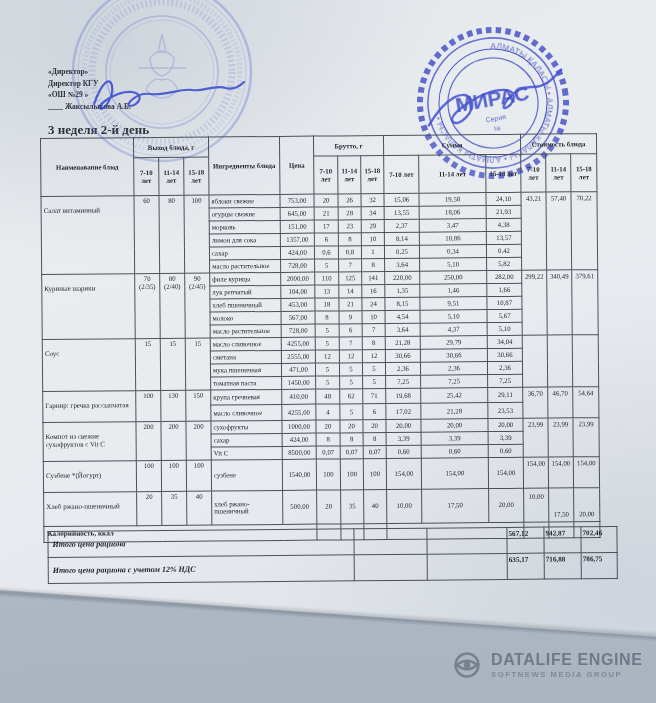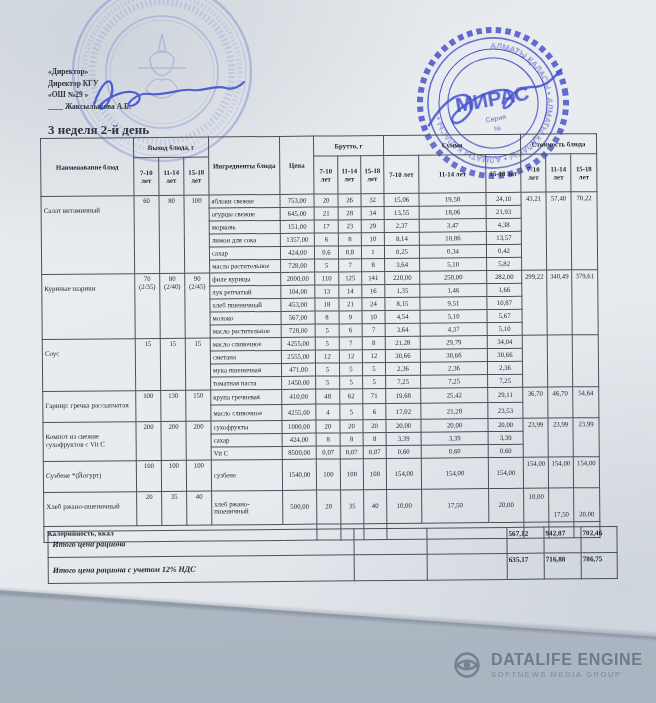--- a/index.html
+++ b/index.html
@@ -61,21 +61,21 @@
   
   .ink{position:absolute;pointer-events:none;}
   .stamp-school{left:62px;top:-28px;opacity:.62;}
   .stamp-miras{left:408px;top:18px;opacity:.88;transform:rotate(-10deg);}
   .sig-left{left:88px;top:62px;}
 
   
   .wm{position:absolute;left:452px;top:650px;display:flex;align-items:center;gap:9px;
       font-family:"Liberation Sans", sans-serif;color:#727d8b;}
   .wm-title{font-size:16px;font-weight:bold;letter-spacing:.6px;color:#6f7a88;}
-  .wm-sub{font-size:7.6px;letter-spacing:1.6px;color:#7e8997;margin-top:1px;}
+  .wm-sub{font-size:7.6px;letter-spacing:1.6px;color:#7e8997;margin-top:1px;font-weight:bold;}
 </style>
 </head>
 <body>
 
 <div class="paper"></div>
 <div class="paper-shadow"></div>
 
 <div class="doc">
 
   <div class="hdr hdr-left">

